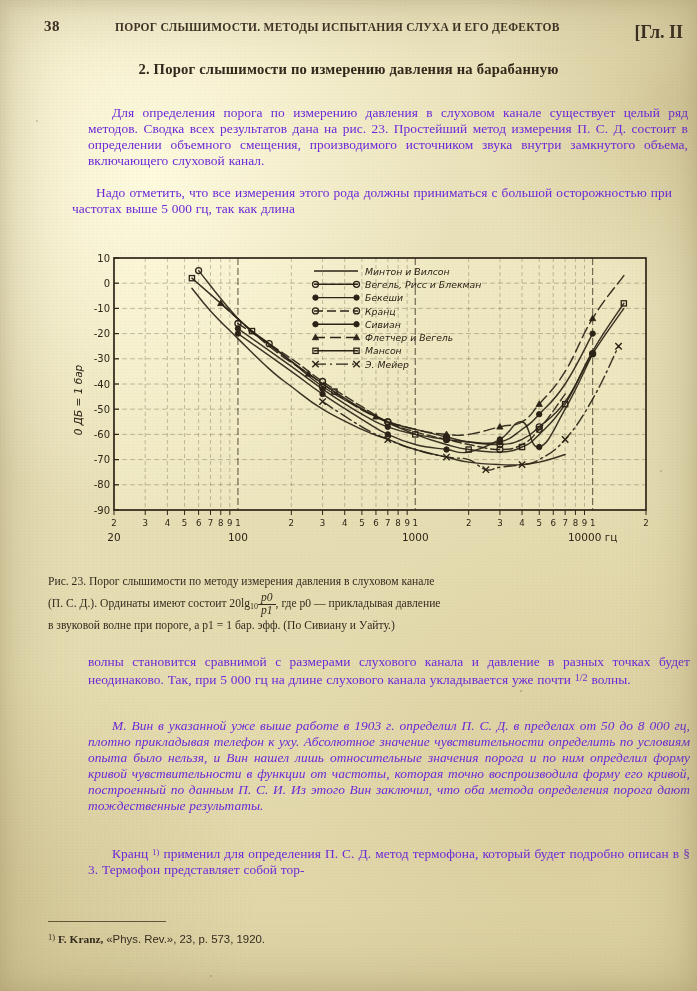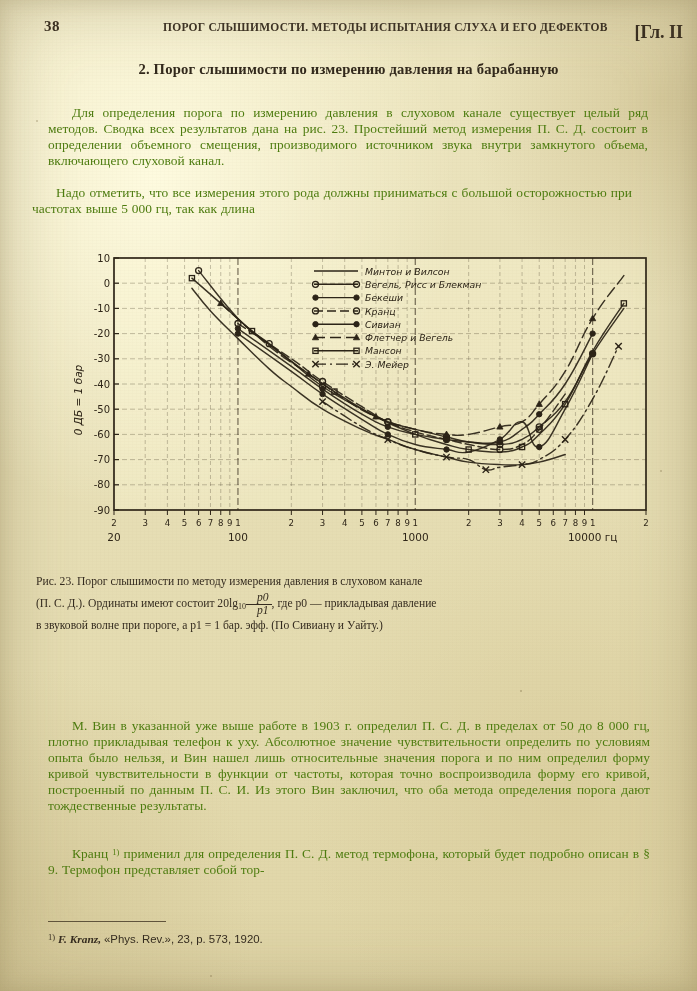--- a/index.html
+++ b/index.html
@@ -37,78 +37,78 @@
     color:#3b3124;
     padding-left:16px;
   }
   .runhead .folio{
     position:absolute;left:44px;top:0;font-size:15px;font-weight:bold;
     letter-spacing:.5px;color:#352b1f;
   }
   .runhead .rhtitle{
     position:absolute;left:115px;top:3px;right:16px;
     font-size:11.5px;font-weight:bold;letter-spacing:.25px;
-    text-transform:uppercase;color:#3a3024;white-space:nowrap;margin-left:48px;
+    text-transform:uppercase;color:#3a3024;white-space:nowrap;
   }
   .runhead .chap{
     position:absolute;right:14px;top:4px;font-size:18px;font-weight:bold;color:#352b1f;
   }
 
   
   .sect{
     position:absolute;left:30px;right:30px;top:60px;
     text-align:center;font-weight:bold;font-size:14.6px;line-height:19px;
     color:#32291c;letter-spacing:.2px;
   }
   .sect .l2{display:block;}
 
   
   .para{
     position:absolute;
     font-size:13.4px;line-height:15.9px;
-    color:#4d7c0f;text-align:justify;
-    letter-spacing:.05px;word-spacing:.4px;
+    color:#6d28d9;text-align:justify;
+    letter-spacing:.05px;word-spacing:.4px;margin-left:40px;
   }
   .para .ind{display:inline-block;width:24px;}
   .frac{font-size:10px;vertical-align:.25em;}
 
   #p1{left:48px;width:600px;top:105px;}
   #p2{left:32px;width:600px;top:185px;}
   #p3{left:48px;width:602px;top:654px;}
-  #p4{left:48px;width:602px;top:718px;}
+  #p4{left:48px;width:602px;top:718px;font-style:italic;}
   #p5{left:48px;width:602px;top:845px;}
 
   
   #figure{position:absolute;left:56px;top:250px;width:592px;height:300px;}
   #figsvg{display:block;}
 
   
   .caption{
-    position:absolute;left:36px;width:604px;top:573px;
+    position:absolute;left:48px;width:604px;top:573px;
     font-size:11.6px;line-height:18.5px;color:#342b1f;text-align:justify;
   }
   .caption .cline{display:block;}
   .caption .cl2{text-align:left;}
   .caption .cl3{text-align:left;}
-  .frmath{display:inline-block;vertical-align:middle;text-align:right;line-height:1.05;}
+  .frmath{display:inline-block;vertical-align:middle;text-align:center;line-height:1.05;}
   .frmath .num{display:block;border-bottom:1px solid #342b1f;padding:0 3px;font-style:italic;}
-  .frmath .den{display:block;padding:0 3px;font-style:italic;margin-left:8px;}
+  .frmath .den{display:block;padding:0 3px;font-style:italic;}
   .sub{font-size:8px;vertical-align:-.25em;}
 
   
   #fnrule{
     position:absolute;left:48px;top:921px;width:118px;height:0;
     border-top:1.1px solid #4b3f2c;opacity:.85;
   }
   #footnote{
     position:absolute;left:48px;top:930px;width:600px;
     font-size:11.4px;line-height:14px;color:#342b1f;
   }
   #footnote .fnmark{font-size:8.5px;vertical-align:.4em;}
-  #footnote .fnauth{font-style:italic;font-weight:bold;text-align:right;}
+  #footnote .fnauth{font-weight:bold;text-align:right;}
   .sans{font-family:"Liberation Sans", sans-serif;}
 
   
   .speck{position:absolute;border-radius:50%;background:rgba(92,76,44,.30);pointer-events:none;}
 </style>
 </head>
 <body>
 
 <div id="paper"></div>
 <div id="content">
@@ -401,24 +401,25 @@
       <text id="yaxistitle" x="26" y="150" transform="rotate(-90,26,150)" text-anchor="middle" font-family="DejaVu Sans, sans-serif" font-size="10.5" font-style="italic" fill="#2e2518">0 ДБ = 1 бар</text>
     </svg>
   </div>
 
   <div class="caption">
     <span class="cline">Рис. 23. Порог слышимости по методу измерения давления в слуховом канале</span>
     <span class="cline cl2"><span>(П. С. Д.). Ординаты имеют состоит 20lg</span><span class="sub">10</span><span class="frmath"><span class="num">p0</span><span class="den">p1</span></span><span>, где p0 — прикладывая давление</span></span>
     <span class="cline cl3">в звуковой волне при пороге, а p1 = 1 бар. эфф. (По Сивиану и Уайту.)</span>
   </div>
 
+  <div class="para" id="p3"><span>волны становится сравнимой с размерами слухового канала и давление в разных точках будет неодинаково. Так, при 5 000 гц на длине слухового канала укладывается уже почти </span><span class="frac">1/2</span><span> волны.</span></div>
 
   <div class="para" id="p4"><span class="ind"></span><span>М. Вин в указанной уже выше работе в 1903 г. определил П. С. Д. в пределах от 50 до 8 000 гц, плотно прикладывая телефон к уху. Абсолютное значение чувствительности определить по условиям опыта было нельзя, и Вин нашел лишь относительные значения порога и по ним определил форму кривой чувствительности в функции от частоты, которая точно воспроизводила форму его кривой, построенный по данным П. С. И. Из этого Вин заключил, что оба метода определения порога дают тождественные результаты.</span></div>
 
-  <div class="para" id="p5"><span class="ind"></span><span>Кранц </span><span class="fnmark" style="font-size:8.5px;vertical-align:.4em">1)</span><span> применил для определения П. С. Д. метод термофона, который будет подробно описан в § 9. Термофон представляет собой тор-</span></div>
+  <div class="para" id="p5"><span class="ind"></span><span>Кранц </span><span class="fnmark" style="font-size:8.5px;vertical-align:.4em">1)</span><span> применил для определения П. С. Д. метод термофона, который будет подробно описан в § 3. Термофон представляет собой тор-</span></div>
 
   <div id="fnrule"></div>
   <div id="footnote">
     <span class="fnmark">1)</span>
     <span class="fnauth">F. Kranz,</span>
     <span class="sans">«Phys. Rev.», 23, p. 573, 1920.</span>
   </div>
 
   <div class="speck" style="left:36px;top:120px;width:2px;height:2px;"></div>
   <div class="speck" style="left:660px;top:470px;width:2px;height:2px;"></div>

